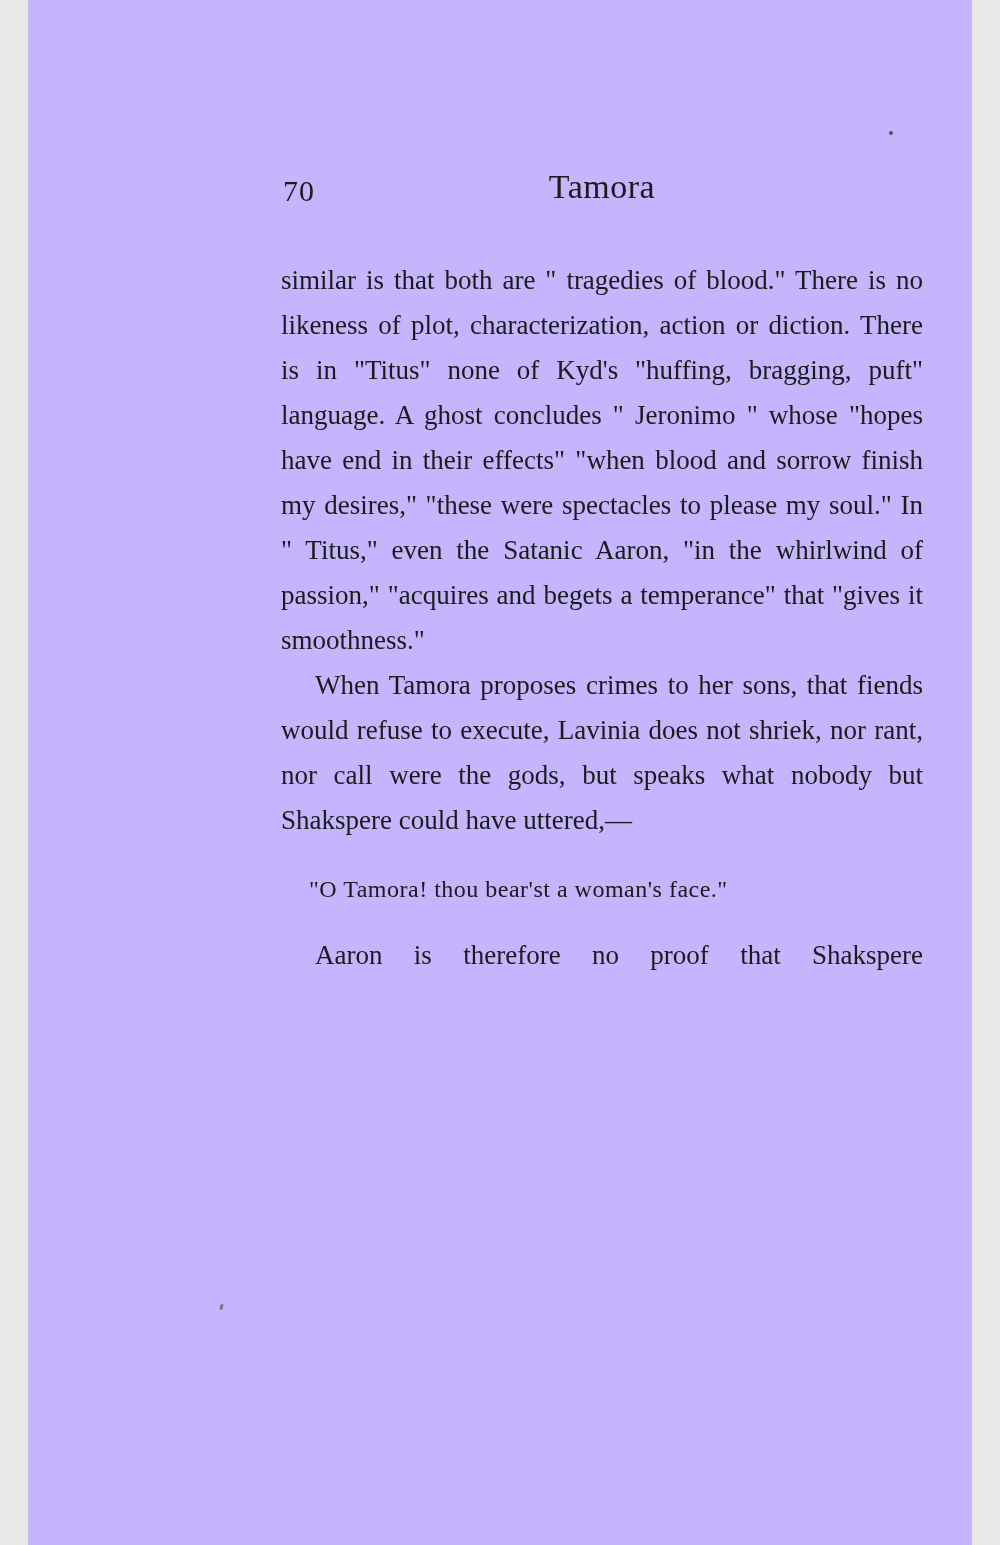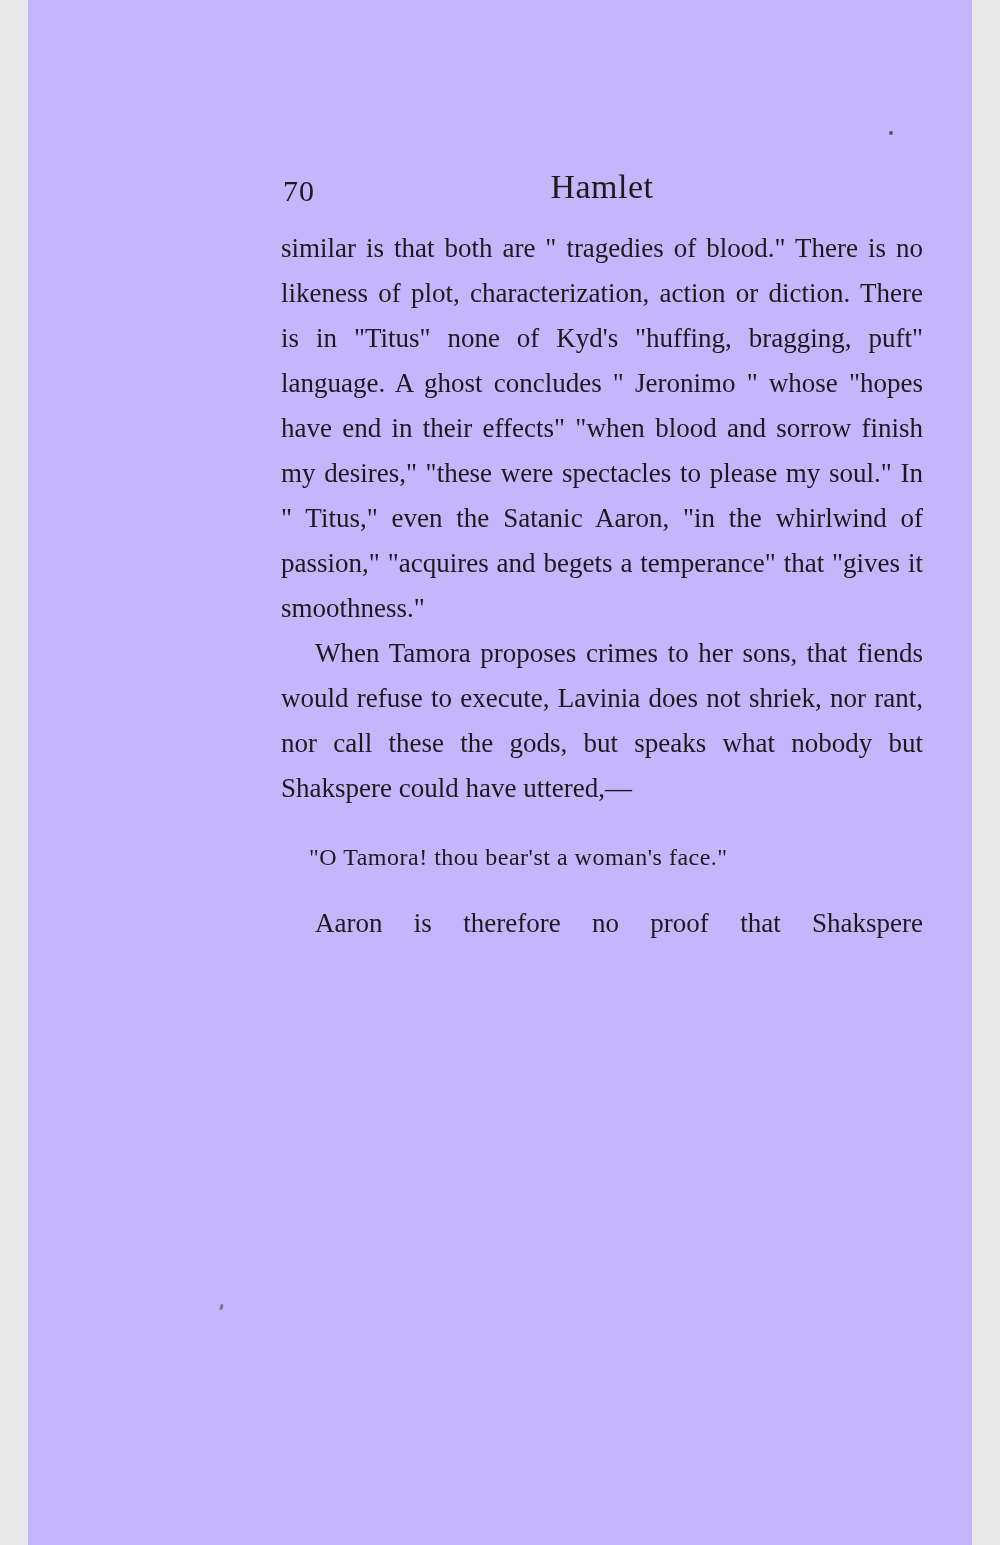--- a/index.html
+++ b/index.html
@@ -34,21 +34,21 @@
   }
   .page-title {
     margin: 0;
     text-align: center;
     font-size: 34px;
     font-weight: normal;
     letter-spacing: 0.5px;
   }
   .page-body {
     position: absolute;
-    top: 226px;
+    top: 258px;
     left: 253px;
     width: 642px;
     font-size: 27px;
     line-height: 45px;
     text-align: justify;
   }
   .para {
     margin: 0;
   }
   .para.indent {
@@ -88,23 +88,23 @@
 </head>
 <body>
 
 <div class="page">
 
   <span class="scan-dot dot-top"></span>
   <span class="scan-dot dot-bottom"></span>
 
   <header class="page-header">
     <span class="page-number">70</span>
-    <h1 class="page-title">Hamlet</h1>
+    <h1 class="page-title">Tamora</h1>
   </header>
 
   <main class="page-body">
     <p class="para">similar is that both are " tragedies of blood." There is no likeness of plot, characterization, action or diction.  There is in "Titus" none of Kyd's "huffing, bragging, puft" language. A ghost concludes " Jeronimo " whose "hopes have end in their effects" "when blood and sorrow finish my desires," "these were spectacles to please my soul."  In " Titus," even the Satanic Aaron, "in the whirlwind of passion," "acquires and begets a temperance" that "gives it smoothness."</p>
-    <p class="para indent">When Tamora proposes crimes to her sons, that fiends would refuse to execute, Lavinia does not shriek, nor rant, nor call these the gods, but speaks what nobody but Shakspere could have uttered,—</p>
+    <p class="para indent">When Tamora proposes crimes to her sons, that fiends would refuse to execute, Lavinia does not shriek, nor rant, nor call were the gods, but speaks what nobody but Shakspere could have uttered,—</p>
     <p class="quote">"O Tamora! thou bear'st a woman's face."</p>
     <p class="para indent justify-last">Aaron is therefore no proof that Shakspere</p>
   </main>
 
 </div>
 
 </body></html>

